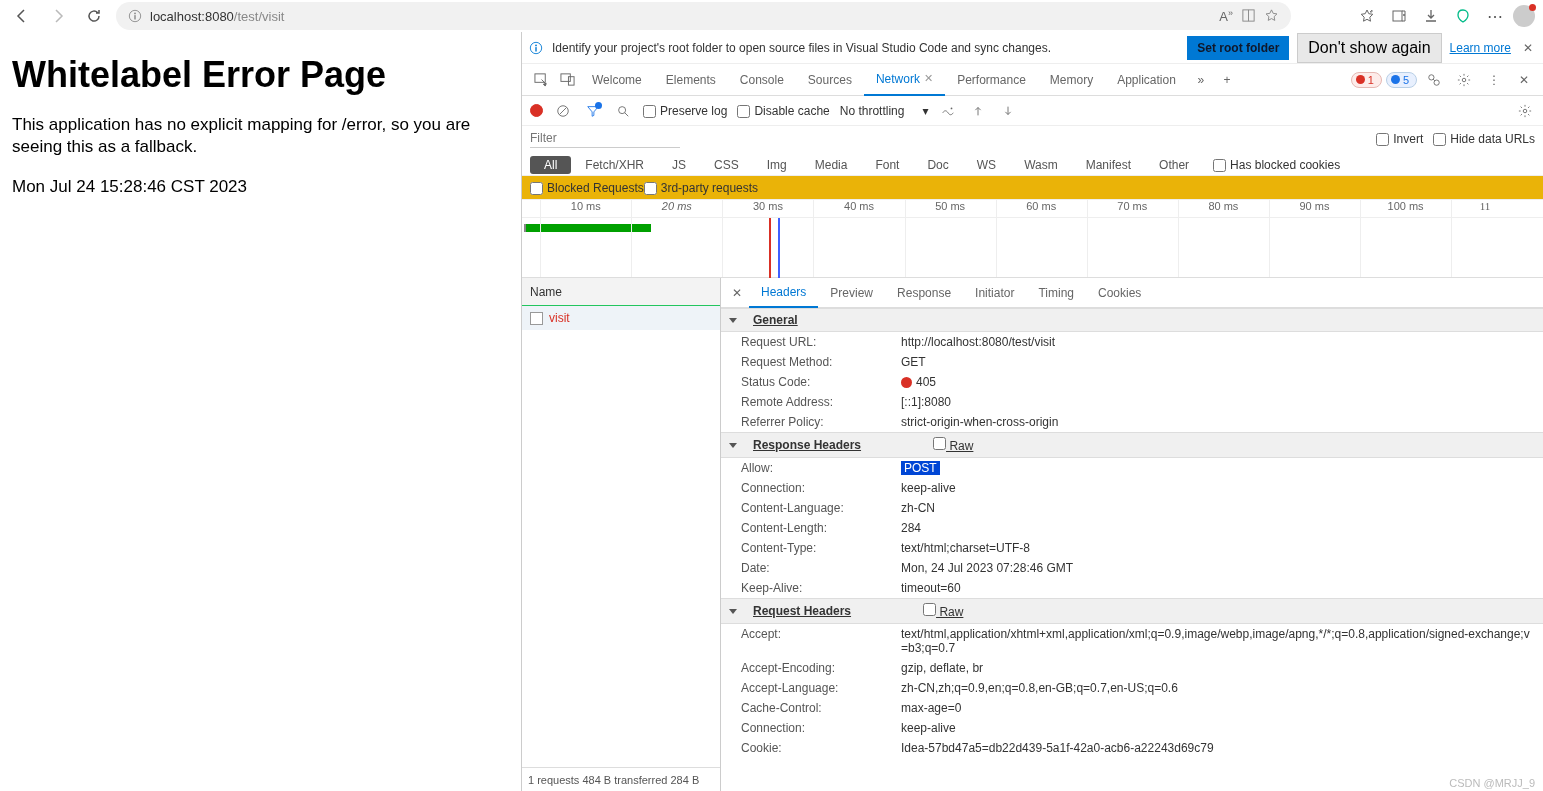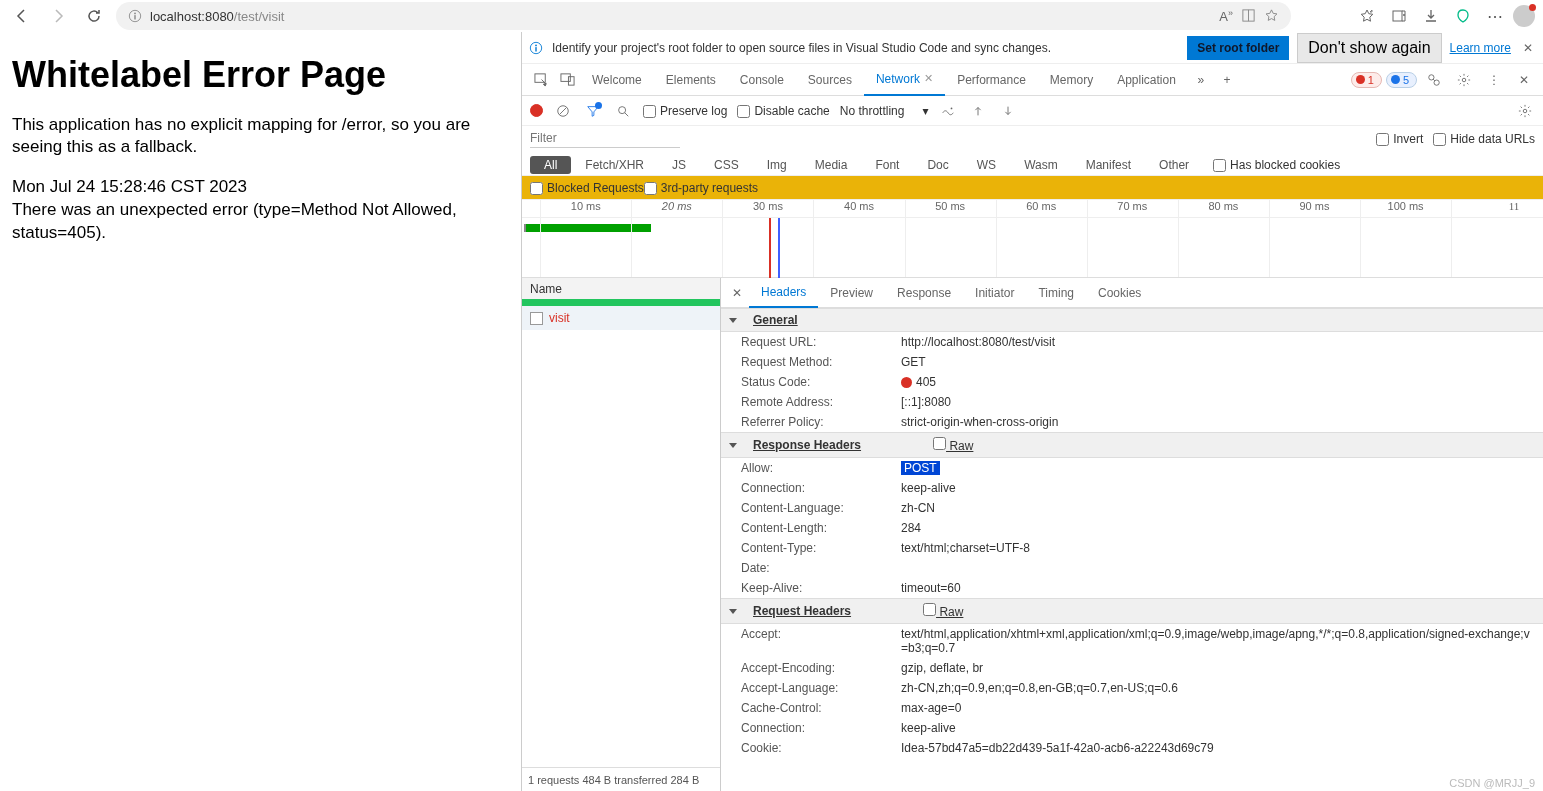--- a/index.html
+++ b/index.html
@@ -72,21 +72,21 @@
 .timeline-body { position: relative; height: 60px; }
 .tl-bar { position: absolute; top: 6px; left: 4px; height: 8px; background: #00a000; width: 125px; }
 .tl-bar2 { position: absolute; top: 6px; left: 2px; height: 8px; background: #888; width: 16px; }
 .tl-marker { position: absolute; top: 0; bottom: 0; width: 2px; background: #d93025; }
 .tl-marker.blue { background: #4060ff; }
 .tl-grid { position:absolute; top:0; bottom:0; width:1px; background:#eee; }
 
 
 .req-split { flex: 1; display: flex; overflow: hidden; }
 .req-list { width: 199px; border-right: 1px solid #ccc; background: #fff; display: flex; flex-direction: column; }
-.req-list-head { height: 28px; border-bottom: 7px solid #22c55e; background: #f3f3f3; display: flex; align-items: center; padding: 0 8px; font-size: 12px; color: #333; }
+.req-list-head { height: 28px; border-bottom: 1px solid #22c55e; background: #f3f3f3; display: flex; align-items: center; padding: 0 8px; font-size: 12px; color: #333; }
 .req-row { height: 24px; display: flex; align-items: center; padding: 0 8px; gap: 6px; font-size: 12px; color: #d93025; background: #eef3f8; cursor: pointer; }
 .req-row .doc-icon { width: 13px; height: 13px; border: 1px solid #999; background: #fff; }
 .req-status { height: 24px; border-top: 1px solid #ddd; margin-top: auto; display: flex; align-items: center; padding: 0 6px; font-size: 11px; color: #555; gap: 10px; white-space: nowrap; overflow: hidden; }
 
 
 .details { flex: 1; background: #fff; display: flex; flex-direction: column; overflow: hidden; }
 .det-tabs { height: 30px; border-bottom: 1px solid #ddd; display: flex; align-items: center; padding: 0 4px; gap: 0; }
 .det-close { width: 24px; height: 24px; display: flex; align-items: center; justify-content: center; cursor: pointer; color: #666; }
 .det-tab { padding: 0 12px; height: 30px; display: flex; align-items: center; font-size: 12px; color: #666; cursor: pointer; }
 .det-tab.active { color: #0078d4; border-bottom: 2px solid #0078d4; }
@@ -168,21 +168,20 @@
     <div class="avatar-dot"></div>
   </div>
 </div>
 
 <div class="main-area">
 
   <div class="page-pane">
     <h1>Whitelabel Error Page</h1>
     <p>This application has no explicit mapping for /error, so you are seeing this as a fallback.</p>
     <div class="ts">Mon Jul 24 15:28:46 CST 2023</div>
-    <div class="ts">There was an unexpected error (type=Method Not Allowed, status=405).</div>
   </div>
 
   <div class="devtools">
 
     <div class="info-bar">
       <span class="info-icon">
           <svg width="14" height="14" viewBox="0 0 16 16">
             <circle cx="8" cy="8" r="6.5" stroke="#0078d4" fill="none"></circle>
             <circle cx="8" cy="5" r="1" fill="#0078d4"></circle>
             <rect x="7.2" y="7" width="1.6" height="5" fill="#0078d4"></rect>
@@ -330,21 +329,21 @@
           <div class="tick" style="left: 63.7636px;">10 ms</div>
           <div class="tick" style="left: 154.855px; font-style: italic;">20 ms</div>
           <div class="tick" style="left: 245.945px;">30 ms</div>
           <div class="tick" style="left: 337.036px;">40 ms</div>
           <div class="tick" style="left: 428.127px;">50 ms</div>
           <div class="tick" style="left: 519.218px;">60 ms</div>
           <div class="tick" style="left: 610.309px;">70 ms</div>
           <div class="tick" style="left: 701.4px;">80 ms</div>
           <div class="tick" style="left: 792.491px;">90 ms</div>
           <div class="tick" style="left: 883.582px;">100 ms</div>
-          <div class="tick" style="left: 992px; font-family: Liberation Serif, serif;">11</div>
+          <div class="tick" style="left: 963px; font-family: Liberation Serif, serif;">11</div>
         </div>
       <div class="timeline-body">
         <div class="tl-bar2"></div>
         <div class="tl-bar"></div>
         <div class="tl-marker" style="left:247px"></div>
         <div class="tl-marker blue" style="left:256px"></div>
       </div>
     <div class="tl-grid" style="left: 18.2182px;"></div>
         <div class="tl-grid" style="left: 109.309px;"></div>
         <div class="tl-grid" style="left: 200.4px;"></div>
@@ -418,20 +417,21 @@
             <div class="kv">
               <div class="k">Content-Length:</div>
               <div class="v">284</div>
             </div>
             <div class="kv">
               <div class="k">Content-Type:</div>
               <div class="v">text/html;charset=UTF-8</div>
             </div>
             <div class="kv">
               <div class="k">Date:</div>
+              <div class="v">Mon, 24 Jul 2023 07:28:46 GMT</div>
             </div>
             <div class="kv">
               <div class="k">Keep-Alive:</div>
               <div class="v">timeout=60</div>
             </div>
             <div class="section-head"><span class="tri"></span>Request Headers<label class="raw-chk" style="margin-left: 60px;"><input type="checkbox" style=""> Raw</label></div>
             <div class="kv">
               <div class="k">Accept:</div>
               <div class="v">text/html,application/xhtml+xml,application/xml;q=0.9,image/webp,image/apng,*/*;q=0.8,application/signed-exchange;v=b3;q=0.7</div>
             </div>

